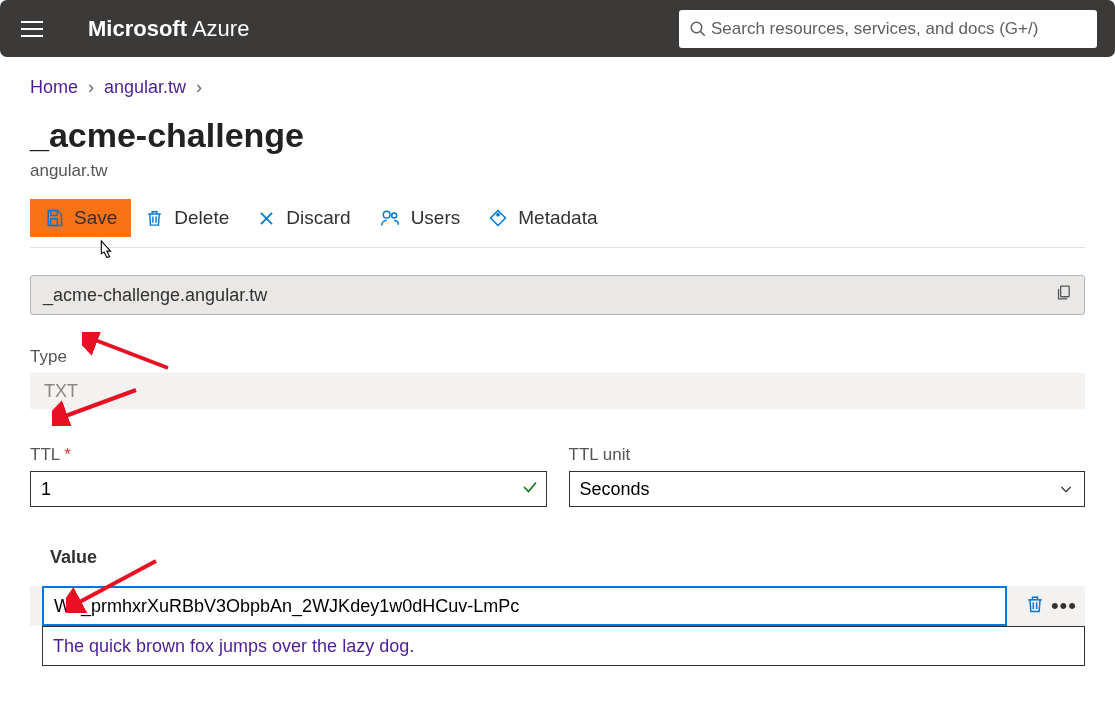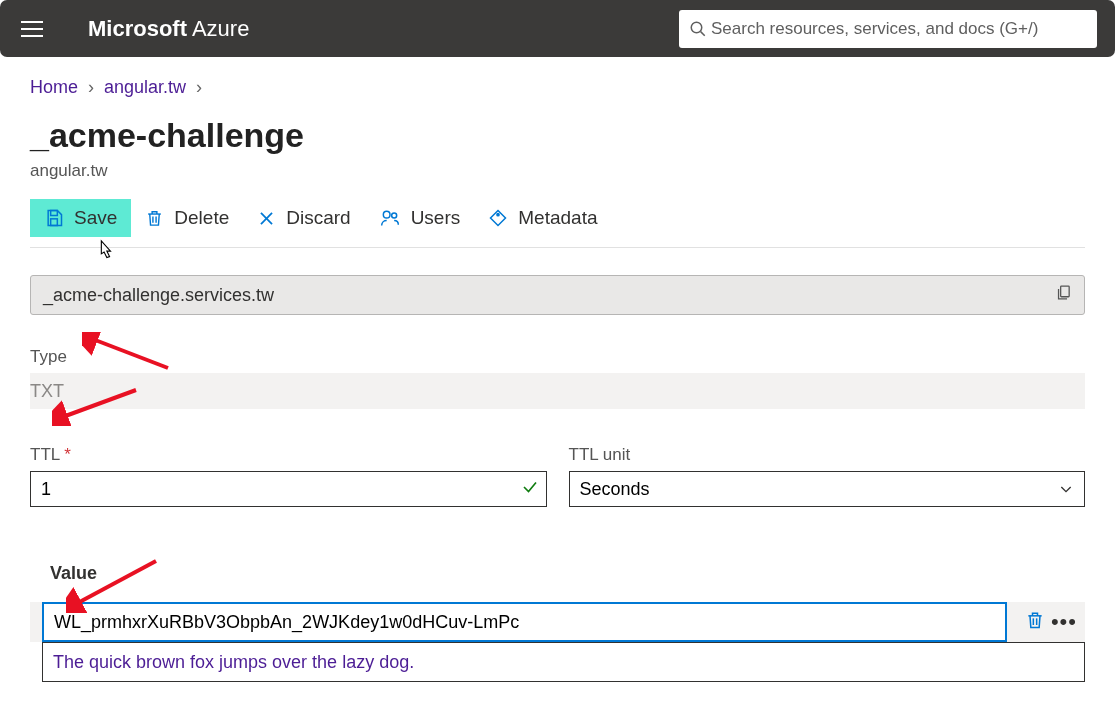--- a/index.html
+++ b/index.html
@@ -25,41 +25,41 @@
   .breadcrumb a { color: #4c1d95; text-decoration: none; }
   .breadcrumb .chev { color: #666; }
 
   
   .page-title { font-size: 34px; font-weight: 600; color: #222; margin-top: 18px; }
   .page-subtitle { font-size: 17px; color: #555; margin-top: 6px; }
 
   
   .toolbar { display: flex; align-items: center; margin-top: 18px; padding-bottom: 10px; border-bottom: 1px solid #e1e1e1; }
   .tbtn { display: flex; align-items: center; gap: 10px; padding: 8px 14px; font-size: 19px; color: #323130; cursor: pointer; }
-  .tbtn.active { background: #5eead4; }
+  .tbtn.active { background: #f97316; }
   .tbtn svg { color: #0078d4; }
 
   
   .name-field { margin-top: 27px; margin-bottom: 32px; display: flex; align-items: center; height: 40px; background: #e9e8e7; border: 1px solid #b6b5b4; border-radius: 3px; padding: 0 12px; font-size: 18px; color: #323130; }
   .name-field .copy { margin-left: auto; color: #555; }
 
   
   .label { font-size: 17px; color: #555; margin-bottom: 6px; }
   .label .req { color: #d13438; }
-  .type-field { height: 36px; background: #f3f2f1; padding: 0 0; display: flex; align-items: center; font-size: 18px; color: #8a8886; }
+  .type-field { height: 36px; background: #f3f2f1; padding: 0 14px; display: flex; align-items: center; font-size: 18px; color: #8a8886; }
 
   .ttl-row { display: flex; gap: 22px; margin-top: 36px; }
   .col { flex: 1; }
   .ttl-input-wrap { position: relative; }
   .ttl-input { width: 100%; height: 36px; border: 1px solid #323130; padding: 0 10px; font-size: 18px; }
   .ttl-check { position: absolute; right: 8px; top: 50%; transform: translateY(-50%); color: #107c10; }
   .ttl-select { width: 100%; height: 36px; border: 1px solid #323130; padding: 0 10px; font-size: 18px; background: #fff; display: flex; align-items: center; justify-content: space-between; cursor: pointer; }
 
   
-  .value-section { margin-top: 56px; }
+  .value-section { margin-top: 40px; }
   .value-label { font-size: 18px; color: #323130; font-weight: 600; margin-left: 20px; margin-bottom: 18px; }
   .value-row { display: flex; align-items: stretch; background: #f3f2f1; padding-right: 2px; }
   .value-row.plain { background: transparent; padding-right: 0; }
   .value-input { flex: 1; margin-left: 12px; height: 40px; border: 2px solid #0078d4; background: #fff; padding: 0 10px; font-size: 18px; outline: none; }
   .value-input.plain { border: 1px solid #323130; color: #4c1d95; margin-left: 12px; }
   .value-actions { display: flex; align-items: center; gap: 6px; padding: 0 6px; margin-left: 12px; }
   .dots { font-size: 22px; color: #323130; letter-spacing: 1px; }
 
   
   .arrow { position: absolute; pointer-events: none; }
@@ -141,21 +141,21 @@
     <div class="tbtn">
       <svg width="20" height="20" viewBox="0 0 24 24" fill="none" stroke="#0078d4" stroke-width="1.8">
           <path d="M12 3l9 9-9 9-9-9z"></path>
           <circle cx="12" cy="8" r="1.3" fill="#0078d4"></circle>
         </svg>
       <span>Metadata</span>
     </div>
   </div>
 
   <div class="name-field">
-    <span>_acme-challenge.services.tw</span>
+    <span>_acme-challenge.angular.tw</span>
     <span class="copy">
       <svg width="17" height="19" viewBox="0 0 24 24" fill="none" stroke="#555" stroke-width="1.8">
           <rect x="8" y="3" width="12" height="15" rx="1"></rect>
           <path d="M5 7v14h12"></path>
         </svg>
     </span>
   </div>
 
   <div class="label">Type</div>
   <div class="type-field">TXT</div>

